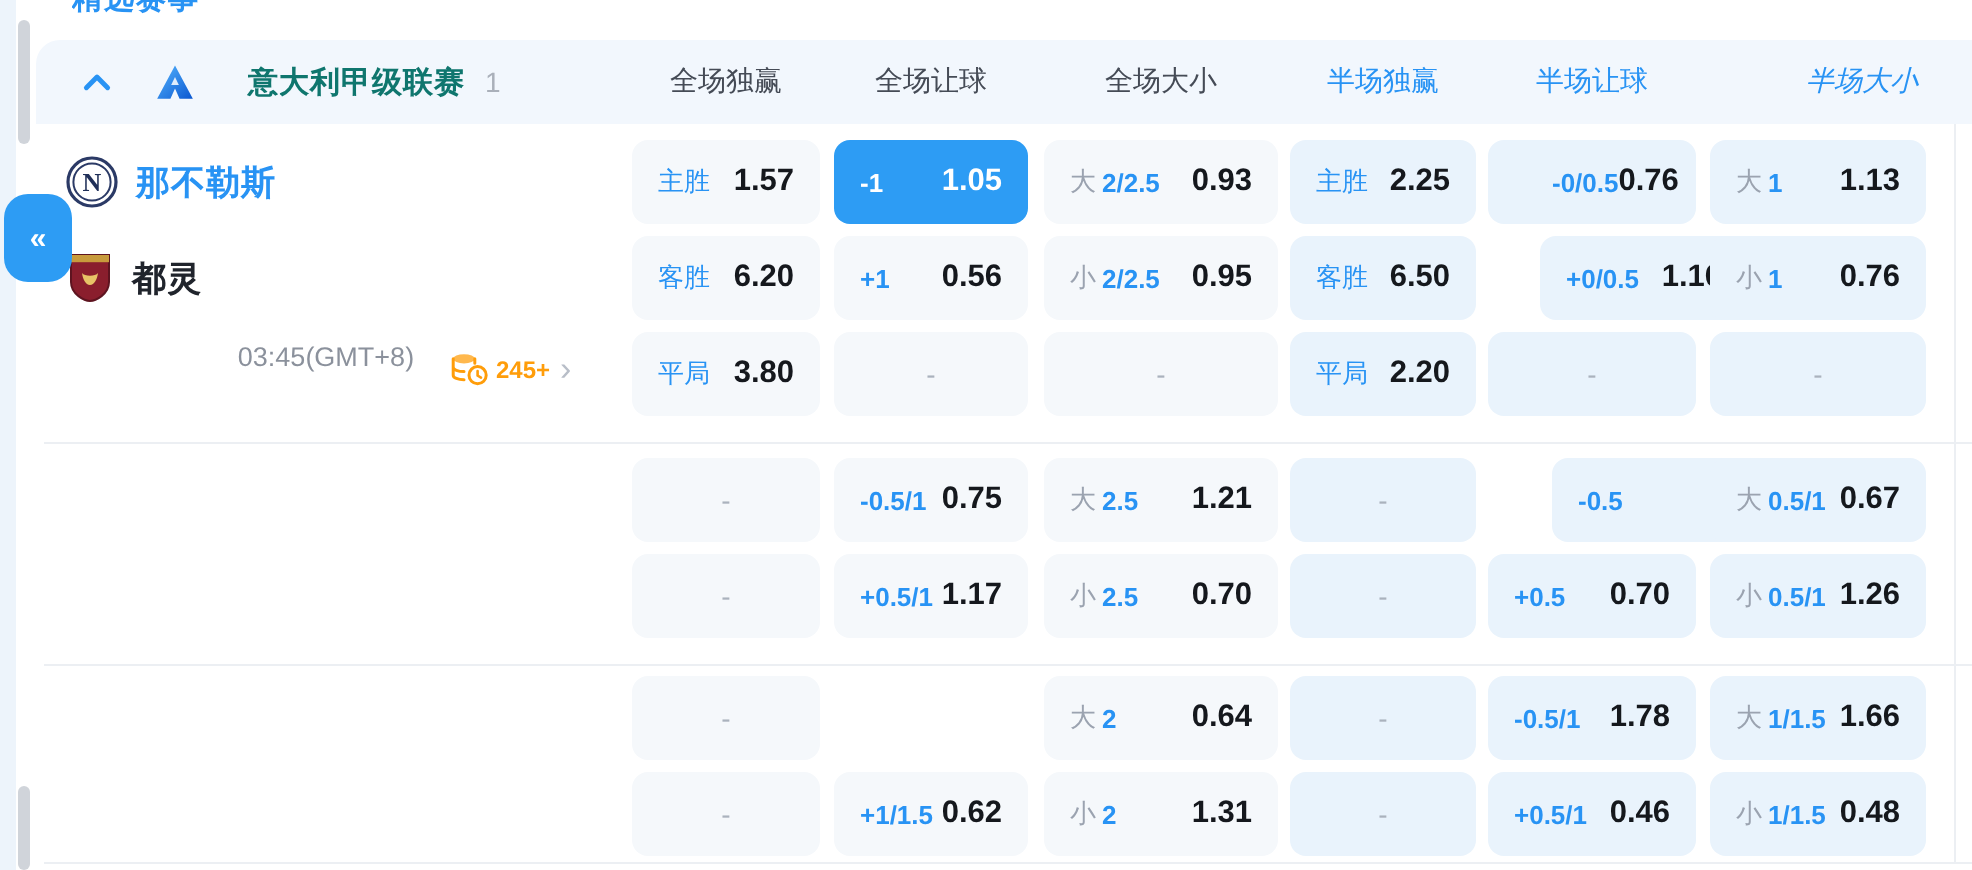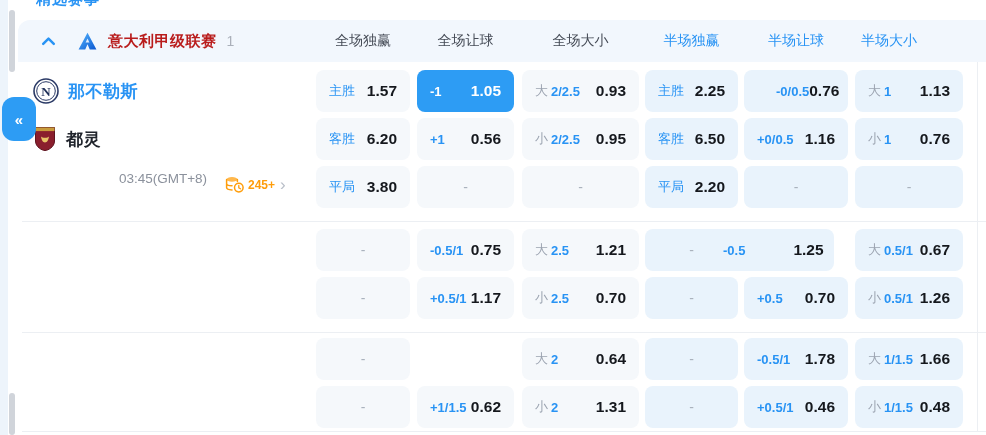--- a/index.html
+++ b/index.html
@@ -27,21 +27,21 @@
   .partial-tab{position:absolute;left:36px;top:0;width:84px;height:9px;overflow:hidden}
   .partial-text{position:relative;top:-10px;display:block;font-size:15px;font-weight:700;
     color:var(--accent);letter-spacing:1px;white-space:nowrap}
 
   .card{position:absolute;left:18px;top:14px;width:968px;height:421px;background:#fff}
 
   .lheader{position:absolute;left:0;top:6px;right:0;height:42px;background:var(--headerbg);
     border-radius:12px 0 0 0;display:flex;align-items:center;padding-left:22px}
   .chev-up{display:flex;align-items:center;cursor:pointer}
   .lg{display:flex;align-items:center;margin-left:20px}
-  .lname{margin-left:10px;font-size:15px;font-weight:700;color:#b91c1c;letter-spacing:.5px}
+  .lname{margin-left:26px;font-size:15px;font-weight:700;color:#0f766e;letter-spacing:.5px}
   .lcount{margin-left:10px;font-size:14px;color:#aab0ba}
 
   .ch{position:absolute;top:6px;height:42px;display:flex;align-items:center;justify-content:center;
     font-size:14px;color:var(--coltext);z-index:2}
   .ch.half{color:var(--accent)}
 
   .team{position:absolute;left:15px;display:flex;align-items:center;gap:9px;height:30px}
   .team-home{top:62px}
   .team-away{top:110px}
   .badge{display:flex;align-items:center}
@@ -153,21 +153,21 @@
 
     <div class="hdiv" style="top:207px"></div>
     <div class="hdiv" style="top:318px"></div>
     <div class="hdiv" style="top:417px"></div>
     <div class="vdiv" style="left:959px;top:48px;height:369px"></div>
   <div class="ch" style="left: 298px; width: 94px;">全场独赢</div>
       <div class="ch" style="left: 399px; width: 97px;">全场让球</div>
       <div class="ch" style="left: 504px; width: 117px;">全场大小</div>
       <div class="ch half" style="left: 627px; width: 93px;">半场独赢</div>
       <div class="ch half" style="left: 726px; width: 104px;">半场让球</div>
-      <div class="ch half" style="left: 817px; width: 108px;">半场大小</div>
+      <div class="ch half" style="left: 859px; width: 108px; font-style: italic;">半场大小</div>
       <div class="cell" style="left: 298px; top: 56px; width: 94px;">
         <span class="lhs">
           <span class="tag">主胜</span>
         </span>
         <span class="value">1.57</span>
       </div>
       <div class="cell selected" style="left: 399px; top: 56px; width: 97px;">
         <span class="lhs">
           <span class="line">-1</span>
         </span>
@@ -217,21 +217,21 @@
           <span class="line">2/2.5</span>
         </span>
         <span class="value">0.95</span>
       </div>
       <div class="cell half" style="left: 627px; top: 104px; width: 93px;">
         <span class="lhs">
           <span class="tag">客胜</span>
         </span>
         <span class="value">6.50</span>
       </div>
-      <div class="cell half" style="left: 726px; top: 104px; width: 104px;">
+      <div class="cell half" style="left: 752px; top: 104px; width: 104px;">
         <span class="lhs">
           <span class="line">+0/0.5</span>
         </span>
         <span class="value">1.16</span>
       </div>
       <div class="cell half" style="left: 837px; top: 104px; width: 108px;">
         <span class="lhs">
           <span class="tag gray">小</span>
           <span class="line">1</span>
         </span>
@@ -273,21 +273,21 @@
       <div class="cell" style="left: 504px; top: 215px; width: 117px;">
         <span class="lhs">
           <span class="tag gray">大</span>
           <span class="line">2.5</span>
         </span>
         <span class="value">1.21</span>
       </div>
       <div class="cell half dash" style="left: 627px; top: 215px; width: 93px;">
         <span class="dashv">-</span>
       </div>
-      <div class="cell half" style="left: 692px; top: 215px; width: 124px; gap: 48px;">
+      <div class="cell half" style="left: 758px; top: 215px; width: 124px; gap: 48px;">
         <span class="lhs">
           <span class="line">-0.5</span>
         </span>
         <span class="value">1.25</span>
       </div>
       <div class="cell half" style="left: 837px; top: 215px; width: 108px;">
         <span class="lhs">
           <span class="tag gray">大</span>
           <span class="line">0.5/1</span>
         </span>

